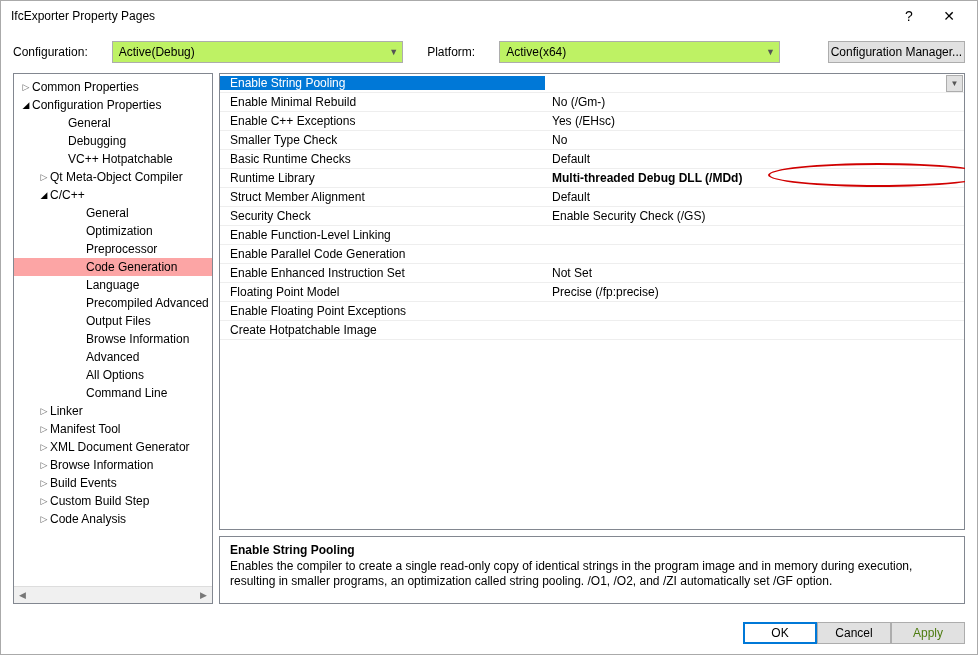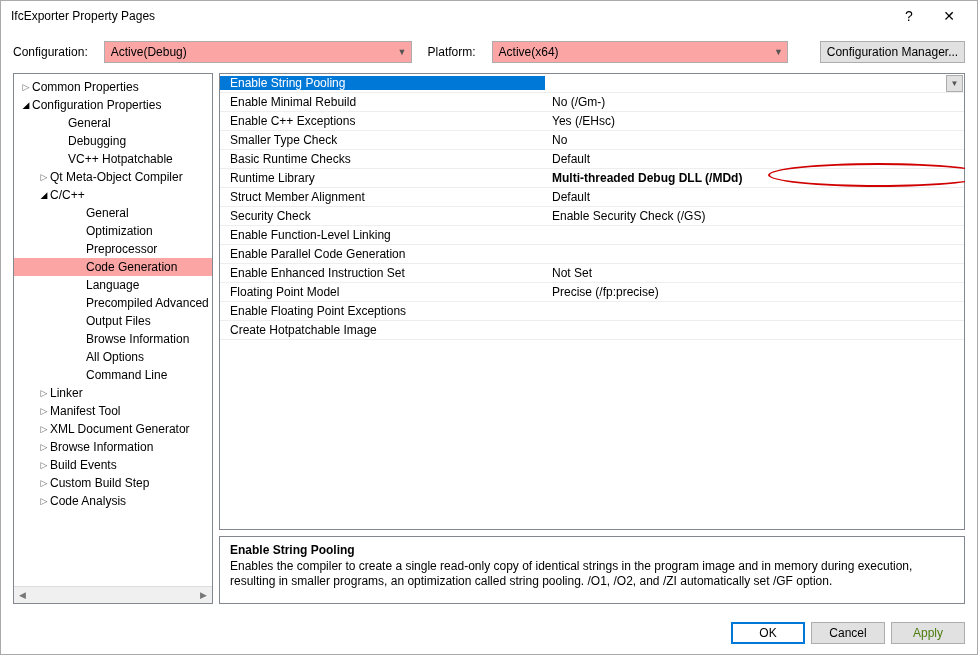--- a/index.html
+++ b/index.html
@@ -1,23 +1,23 @@
 <!DOCTYPE html>
 <html><head>
 <meta charset="utf-8">
 <style>
 * { margin: 0; padding: 0; box-sizing: border-box; font-family: "Segoe UI", Tahoma, sans-serif; font-size: 12px; }
 body { background: #fff; width: 978px; height: 655px; border: 1px solid #aaa; display: flex; flex-direction: column; }
 .titlebar { height: 30px; display: flex; align-items: center; padding: 0 8px 0 10px; }
 .titlebar .title { flex: 1; }
 .titlebar .help { width: 40px; text-align: center; font-size: 14px; }
 .titlebar .close { width: 40px; text-align: center; font-size: 14px; }
-.config-row { display: flex; align-items: center; padding: 10px 12px; gap: 16px; }
+.config-row { display: flex; align-items: center; padding: 10px 12px; gap: 24px; }
 .config-row label { }
-.dropdown { height: 22px; border: 1px solid #adadad; background: #fca5a5; display: flex; align-items: center; padding: 0 6px; position: relative; }
+.dropdown { height: 22px; border: 1px solid #adadad; background: #bef264; display: flex; align-items: center; padding: 0 6px; position: relative; }
 .dropdown .dd-arrow { position: absolute; right: 4px; font-size: 9px; color: #555; }
 .dd-config { width: 322px; }
 .dd-plat { width: 310px; }
 .btn-cfgmgr { width: 152px; height: 22px; border: 1px solid #adadad; background: #e1e1e1; text-align: center; line-height: 20px; }
 .main { flex: 1; display: flex; padding: 0 12px 8px 12px; gap: 6px; overflow: hidden; }
 .left-panel { width: 200px; border: 1px solid #828790; display: flex; flex-direction: column; }
 .tree { flex: 1; overflow: hidden; padding: 4px 0; }
 .tree-item { display: flex; align-items: center; height: 18px; padding-left: 6px; white-space: nowrap; }
 .tree-item .arrow { width: 12px; font-size: 9px; color: #666; display: inline-block; text-align: center; }
 .tree-item .arrow.open { color: #000; }
@@ -32,21 +32,21 @@
 .grid-row .col-label { width: 326px; padding-left: 10px; }
 .grid-row .col-value { flex: 1; padding-left: 6px; }
 .grid-row.selected { }
 .grid-row.selected .col-label { background: #0078d7; color: #fff; border-right: 1px solid #fff; }
 .grid-row.selected .col-value { background: #fff; }
 .grid-row.bold .col-value { font-weight: bold; }
 .dd-btn { position: absolute; right: 1px; top: 1px; width: 17px; height: 17px; border: 1px solid #adadad; background: #e1e1e1; text-align: center; font-size: 8px; line-height: 15px; color: #555; }
 .desc-box { border: 1px solid #828790; padding: 6px 10px; height: 68px; }
 .desc-title { font-weight: bold; margin-bottom: 2px; }
 .desc-text { line-height: 15px; }
-.button-row { height: 42px; display: flex; justify-content: flex-end; align-items: center; padding: 0 12px; gap: 6px; }
+.button-row { height: 42px; display: flex; justify-content: flex-end; align-items: center; padding: 0 12px; }
 .btn { width: 74px; height: 22px; border: 1px solid #adadad; background: #e1e1e1; text-align: center; line-height: 20px; }
 .btn.default { border: 2px solid #0078d7; background: #fff; line-height: 18px; }
 .btn.disabled { color: #4d7c0f; }
 .annot-circle { position: absolute; border: 2px solid #d00000; border-radius: 50%; pointer-events: none; }
 </style>
 </head>
 <body>
 
 <div class="titlebar">
   <span class="title">IfcExporter Property Pages</span>
@@ -127,20 +127,24 @@
         <div class="tree-item" style="padding-left: 60px;">
           <span class="arrow"></span>
           <span>Output Files</span>
         </div>
         <div class="tree-item" style="padding-left: 60px;">
           <span class="arrow"></span>
           <span>Browse Information</span>
         </div>
         <div class="tree-item" style="padding-left: 60px;">
           <span class="arrow"></span>
+          <span>Advanced</span>
+        </div>
+        <div class="tree-item" style="padding-left: 60px;">
+          <span class="arrow"></span>
           <span>All Options</span>
         </div>
         <div class="tree-item" style="padding-left: 60px;">
           <span class="arrow"></span>
           <span>Command Line</span>
         </div>
         <div class="tree-item" style="padding-left: 24px;">
           <span class="arrow">▷</span>
           <span>Linker</span>
         </div>

